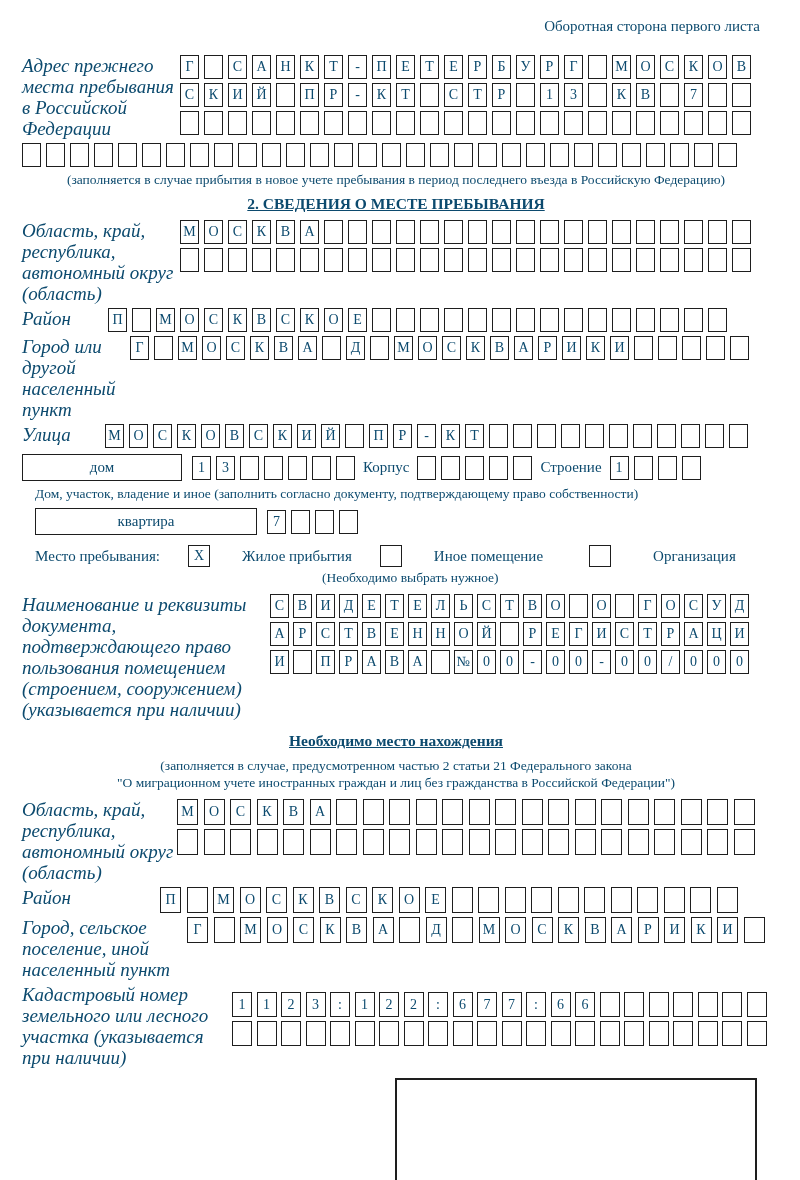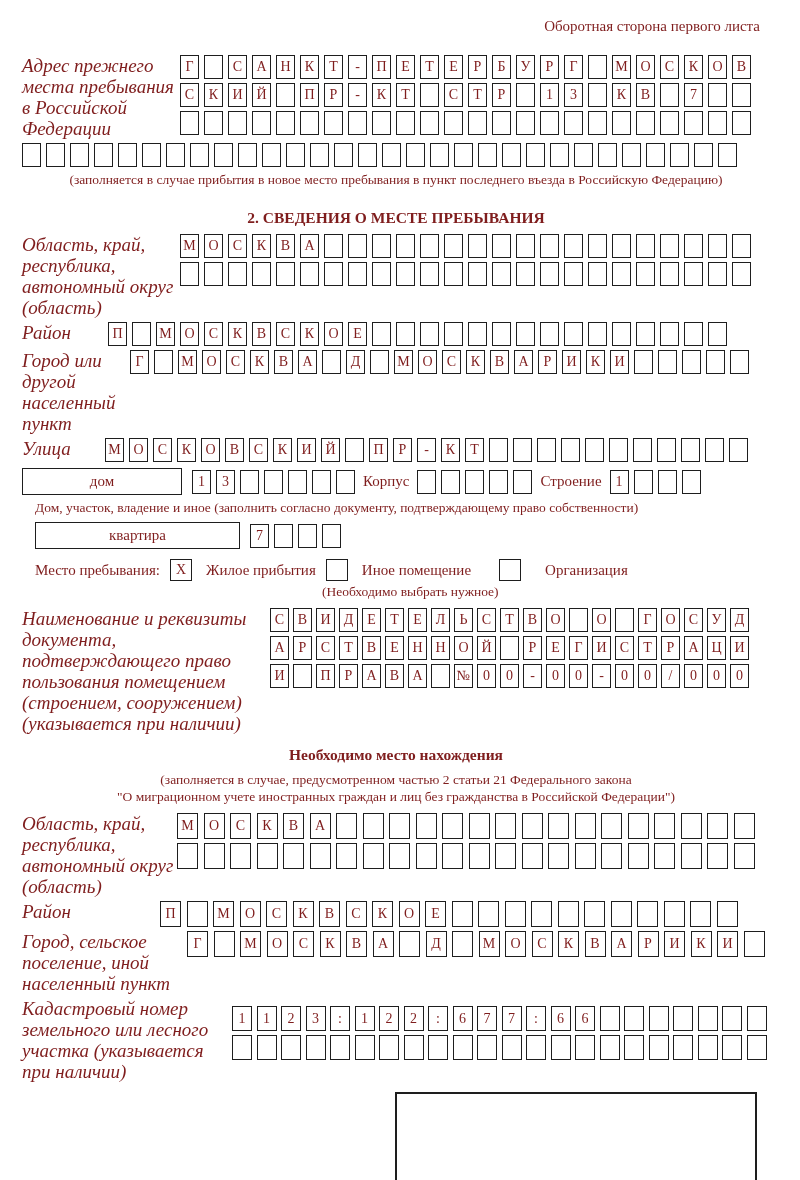--- a/index.html
+++ b/index.html
@@ -1,20 +1,20 @@
 <!DOCTYPE html>
 <html><head>
 <meta charset="utf-8">
 <style>
   html,body{margin:0;padding:0;background:#ffffff;}
   .page{
     width:800px;height:1180px;box-sizing:border-box;
     padding:12px 30px 0 22px;
     font-family:"Liberation Serif","DejaVu Serif",serif;
-    color:#7f1d1d;background:#fff;overflow:hidden;position:relative;
+    color:#0c4a6e;background:#fff;overflow:hidden;position:relative;
   }
   .title{ text-align:right; font-size:15px; margin:6px 10px 20px 0;}
   .frow{display:flex;align-items:flex-start;}
   .lbl{font-size:19px;line-height:21px;flex:0 0 auto;font-style:italic;}
   .w158{width:158px;} .w86{width:86px;} .w108{width:108px;} .w83{width:83px;}
   .w248{width:248px;} .w155{width:155px;} .w138{width:138px;} .w165{width:165px;} .w210{width:210px;}
   .stack{display:flex;flex-direction:column;gap:4px;}
   .cells{display:flex;gap:5px;}
   .cell{
     width:19px;height:24px;box-sizing:border-box;border:1.6px solid #1e1e1e;
@@ -22,33 +22,33 @@
     font-size:14px;line-height:22px;background:#fff;flex:0 0 auto;
   }
   .fullrow{margin-top:4px;}
   .fact .cell{width:21px;height:26px;}
   .fact .cells{gap:5.5px;}
   .cad .cell{width:20px;height:25px;}
   .cad .cells{gap:4.5px;}
   .doc .cells{gap:4px;}
   .note{font-size:13.5px;line-height:17px;}
   .note.center{text-align:center;}
-  .heading{font-size:15.5px;font-weight:bold;text-align:center;margin:21px 0 7px 0;}
+  .heading{font-size:15.5px;font-weight:bold;text-align:center;margin:7px 0 7px 0;text-decoration:underline;}
   .mt4{margin-top:4px;} .mt8{margin-top:8px;}
   .rect{
     box-sizing:border-box;border:1.6px solid #1e1e1e;height:27px;
     display:flex;align-items:center;justify-content:center;font-size:15px;flex:0 0 auto;
   }
   .houserow{display:flex;align-items:center;margin-top:6px;}
   .inline-lbl{font-size:15px;margin:0 8px;}
   .chk{
     width:22px;height:22px;box-sizing:border-box;border:1.6px solid #1e1e1e;
     display:flex;align-items:center;justify-content:center;font-size:14px;flex:0 0 auto;
   }
-  .stay{display:flex;align-items:center;margin:10px 0 2px 13px;font-size:15px;}
+  .stay{display:flex;align-items:center;margin:10px 0 2px 13px;font-size:15px;gap:18px;}
   .stay .chk{margin:0 14px 0 10px;}
   .stamp-box{
     width:362px;height:178px;box-sizing:border-box;border:2px solid #1e1e1e;
     margin:10px 0 6px 373px;background:#fff;
   }
 </style>
 </head>
 <body>
 
 <div class="page">
@@ -163,21 +163,21 @@
       <span class="cell"></span>
       <span class="cell"></span>
       <span class="cell"></span>
       <span class="cell"></span>
       <span class="cell"></span>
       <span class="cell"></span>
       <span class="cell"></span>
       <span class="cell"></span>
       <span class="cell"></span>
     </div>
-  <div class="note center mt4">(заполняется в случае прибытия в новое место пребывания в пункт последнего въезда в Российскую Федерацию)</div>
+  <div class="note center mt4">(заполняется в случае прибытия в новое учете пребывания в период последнего въезда в Российскую Федерацию)</div>
 
   <div class="heading">2. СВЕДЕНИЯ О МЕСТЕ ПРЕБЫВАНИЯ</div>
 
   <div class="frow">
     <div class="lbl w158">Область, край, республика, автономный округ (область)</div>
     <div class="stack">
       <div class="cells">
           <span class="cell">М</span>
           <span class="cell">О</span>
           <span class="cell">С</span>
@@ -352,21 +352,21 @@
     <div class="cells">
         <span class="cell">1</span>
         <span class="cell"></span>
         <span class="cell"></span>
         <span class="cell"></span>
       </div>
   </div>
   <div class="note mt4" style="margin-left:13px;">Дом, участок, владение и иное (заполнить согласно документу, подтверждающему право собственности)</div>
 
   <div class="houserow" style="margin-left:13px;">
-    <div class="rect" style="width:205px;text-align:right;">квартира</div>
+    <div class="rect" style="width:222px;text-align:right;">квартира</div>
     <div class="cells" style="margin-left:10px;">
         <span class="cell">7</span>
         <span class="cell"></span>
         <span class="cell"></span>
         <span class="cell"></span>
       </div>
   </div>
 
   <div class="stay">
     <span>Место пребывания:</span>

